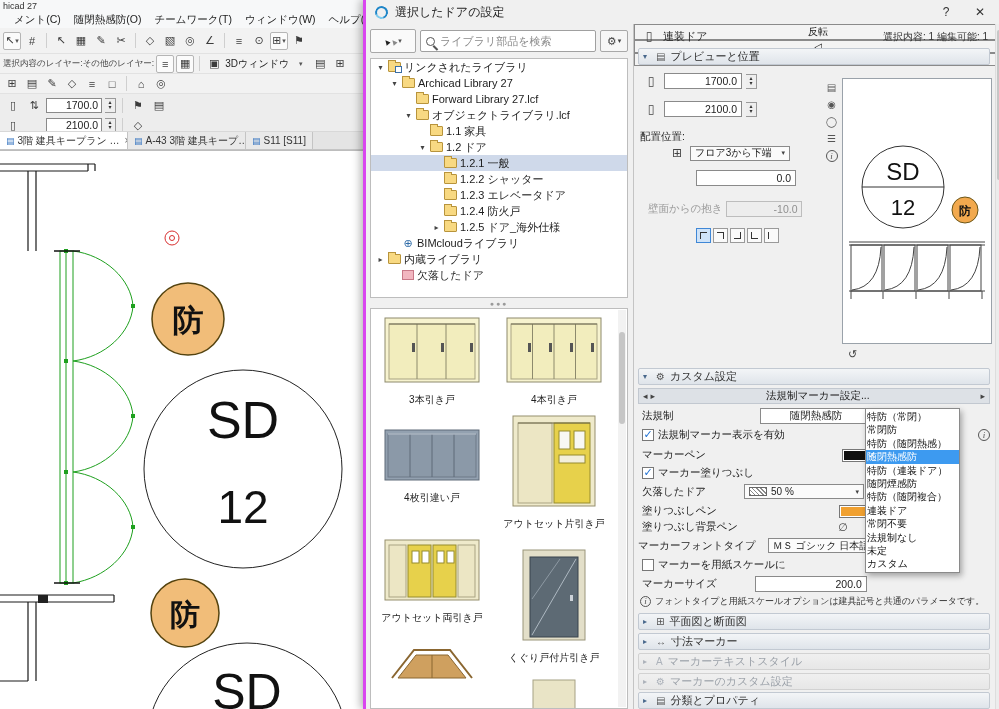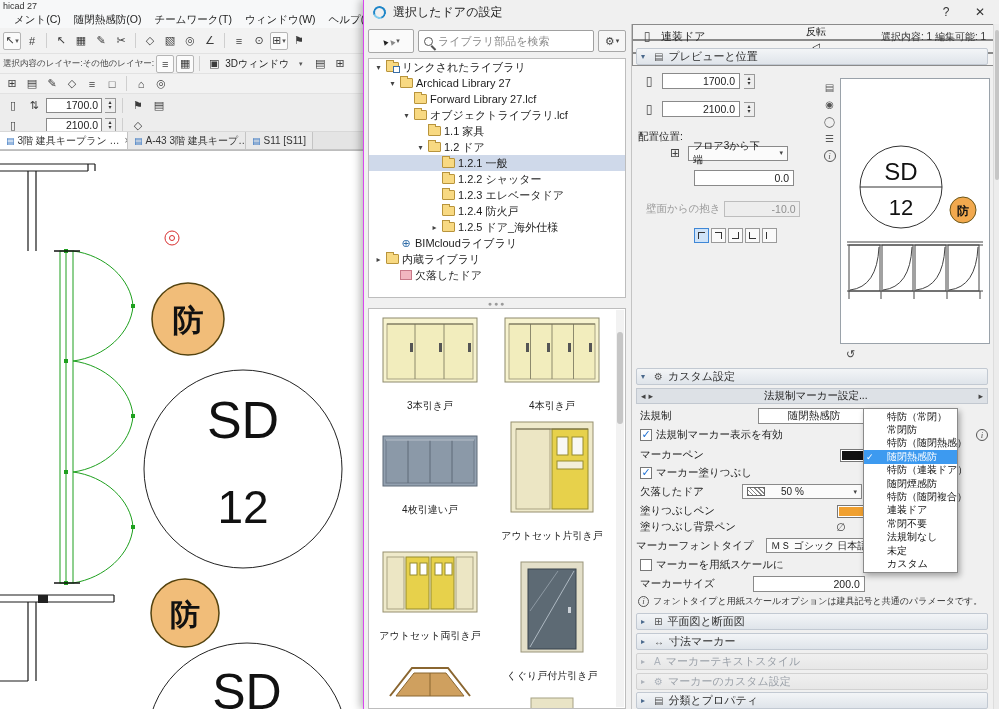--- a/index.html
+++ b/index.html
@@ -26,21 +26,21 @@
 .minitxt{font-size:8.5px;color:#444;white-space:nowrap}
 .pfield{width:56px;height:15px;border:1px solid #8a8a8a;background:#fff;font-size:10.5px;text-align:right;padding:0 3px;line-height:13px;flex:none}
 .stepper{display:flex;flex-direction:column;width:11px;height:15px;border:1px solid #9a9a9a;border-left:none;background:#eee;font-size:6px;line-height:5px;align-items:center;justify-content:center;color:#333;flex:none}
 #tabsbar{position:absolute;top:132px;left:0;width:100%;height:18px;background:#e4e4e4;display:flex;align-items:flex-end;border-bottom:1px solid #c4c4c4}
 .tab{height:17px;display:flex;align-items:center;gap:3px;padding:0 6px;font-size:10px;color:#333;border-right:1px solid #c4c4c4;background:#e9e9e9;white-space:nowrap;overflow:hidden;flex:none}
 .tab.active{background:#fff}
 .tabicon{color:#3a78c2;font-size:9px}
 .tabclose{color:#666;font-size:10px;margin-left:2px}
 #plan{position:absolute;top:150px;left:0;width:363px;height:559px;background:#fff;border-top:1px solid #bdbdbd}
 
-#dlg{position:absolute;left:363px;top:0;width:636px;height:709px;background:#f0f0f0;box-shadow:-3px 0 8px rgba(0,0,0,.28);border-left:1px solid #d946ef}
+#dlg{position:absolute;left:363px;top:0;width:636px;height:709px;background:#f0f0f0;box-shadow:-3px 0 8px rgba(0,0,0,.28);border-left:3px solid #d946ef}
 #dlg-title{position:absolute;top:0;left:0;width:100%;height:24px;display:flex;align-items:center;padding-left:9px;gap:7px;font-size:12px;color:#222}
 .logo{width:13px;height:13px;border-radius:50%;border:2.5px solid #1f86c8;border-bottom-color:#7ecbee;transform:rotate(25deg);flex:none}
 .titlebtn{position:absolute;top:0;width:34px;height:24px;display:flex;align-items:center;justify-content:center;font-size:12px;color:#333}
 #btn-help{right:36px}
 #btn-close{right:2px}
 
 #libcol{position:absolute;left:0;top:24px;width:267px;height:685px}
 #searchrow{position:absolute;top:5px;left:4px;right:5px;height:24px;display:flex;align-items:center;gap:4px}
 #selbtns{width:46px;height:24px;border:1px solid #a8a8a8;background:#fafafa;border-radius:2px;display:flex;align-items:center;justify-content:center;gap:2px;flex:none}
 .curg{font-size:10px;transform:rotate(-40deg);color:#222}
@@ -58,21 +58,21 @@
 .fold{width:13px;height:10px;background:#f8d982;border:1px solid #b8943c;border-radius:1px;position:relative;flex:none}
 .fold::before{content:"";position:absolute;left:-1px;top:-3px;width:6px;height:2px;background:#f8d982;border:1px solid #b8943c;border-bottom:none}
 .fold.link::after{content:"";position:absolute;right:-2px;bottom:-2px;width:5px;height:5px;background:#fff;border:1px solid #3a6ea5}
 .globeic{width:12px;height:12px;color:#2f6ca8;font-size:11px;line-height:12px;text-align:center;flex:none}
 .missic{width:12px;height:10px;background:#f2b6c0;border:1px solid #c87888;flex:none}
 .d0{padding-left:5px}.d1{padding-left:19px}.d2{padding-left:33px}.d3{padding-left:47px}.d4{padding-left:61px}
 #splitter{position:absolute;top:276px;left:4px;width:258px;height:6px;display:flex;align-items:center;justify-content:center;color:#9a9a9a;font-size:7px;letter-spacing:2px}
 #thumbs{position:absolute;top:284px;left:4px;width:258px;height:401px;background:#fff;border:1px solid #bdbdbd;overflow:hidden}
 #thumbgrid{position:absolute;left:8px;top:0;display:flex;gap:16px}
 .tcol{display:flex;flex-direction:column;align-items:center;width:106px}
-.titem{display:flex;flex-direction:column;align-items:center;gap:16px}
+.titem{display:flex;flex-direction:column;align-items:center;gap:10px}
 .tcap{font-size:10px;color:#222;white-space:nowrap}
 #thumbscroll{position:absolute;right:1px;top:1px;width:8px;bottom:1px;background:#f2f2f2}
 #thumbscroll .sthumb{position:absolute;left:1px;right:1px;top:22px;height:92px;background:#c6c6c6;border-radius:3px}
 
 #setcol{position:absolute;left:267px;top:24px;width:369px;height:685px;border-left:1px solid #c4c4c4;font-size:11px}
 .schdr{position:absolute;top:3px;left:6px;height:18px;display:flex;align-items:center;gap:5px;color:#222}
 #selinfo{position:absolute;top:6px;right:14px;font-size:10px;color:#333}
 .secbar{position:absolute;left:4px;width:352px;height:17px;background:linear-gradient(#f3f5f7,#dfe4ea);border:1px solid #c2c9d2;border-radius:2px;display:flex;align-items:center;gap:5px;padding:0 4px;color:#2c2c2c}
 .secbar .tri{color:#49688c;font-size:8px;width:8px;flex:none}
 .secbar .sic{font-size:10px;color:#555;flex:none}
@@ -83,37 +83,37 @@
 .ffield.center{justify-content:center}
 .ffield.gray{background:#ededed;color:#8f8f8f;border-color:#bdbdbd}
 .iconbox{width:18px;height:18px;color:#444;font-size:12px;display:flex;align-items:center;justify-content:center;flex:none}
 .cb{width:12px;height:12px;border:1px solid #777;background:#fff;display:flex;align-items:center;justify-content:center;flex:none}
 .cb i{color:#1d6fd2;font-size:11px;font-weight:bold;line-height:1;margin-top:-2px}
 .rlabel{font-size:10.5px;color:#222;white-space:nowrap}
 .rlabel.gray{color:#9a9a9a}
 .infoc{width:12px;height:12px;border-radius:50%;border:1px solid #555;color:#555;font-size:9px;display:flex;align-items:center;justify-content:center;font-family:"Liberation Serif",serif;font-style:italic;flex:none}
 .penbox{width:30px;height:13px;border:1px solid #777;background:#fff;padding:1px;display:flex;flex:none}
 .penbox .inner{flex:1}
-.ddbox{height:15px;border:1px solid #8a8a8a;background:#fbfbfb;display:flex;align-items:center;gap:16px;padding:0 4px;font-size:10px}
+.ddbox{height:15px;border:1px solid #8a8a8a;background:#fbfbfb;display:flex;align-items:center;gap:4px;padding:0 4px;font-size:10px}
 .ddbox .dar{margin-left:auto;font-size:7px;color:#444}
 .swatch50{width:18px;height:9px;border:1px solid #666;background:repeating-linear-gradient(45deg,#8a8a8a 0 1px,#fff 1px 3px);flex:none}
 .bluearrow{color:#2b6fd6;font-size:9px}
 .navrow{position:absolute;left:4px;width:352px;height:16px;background:#dde1e6;border:1px solid #c2c8d0;display:flex;align-items:center;padding:0 4px;gap:3px;color:#444;font-size:9px}
 .navrow .ttl{flex:1;text-align:center;font-size:10.5px;color:#222}
 .prevbox{position:absolute;left:208px;top:54px;width:150px;height:266px;background:#fff;border:1px solid #9aa2aa}
 .pmstrip{position:absolute;left:190px;top:58px;width:15px;display:flex;flex-direction:column;gap:6px;align-items:center;color:#555;font-size:10px}
 .btn{border:1px solid #8a8a8a;background:#f3f3f3;display:flex;align-items:center;justify-content:center;font-size:10px;color:#222}
 .anchbtn{width:15px;height:15px;border:1px solid #9a9a9a;background:#fafafa;display:flex;align-items:center;justify-content:center;flex:none}
 .anchbtn.on{background:#cfe3f8;border-color:#3f87d6}
 .anchbtn .mk{width:7px;height:7px;border-left:1.5px solid #333;border-top:1.5px solid #333}
 #scroll-r{position:absolute;right:0;top:0;width:7px;height:100%;background:#ececec;border-left:1px solid #ddd}
 #scroll-r .sthumb{position:absolute;left:1px;right:1px;top:6px;height:150px;background:#c6c6c6;border-radius:3px}
 
 #ddmenu{position:absolute;left:499px;top:408px;width:95px;background:#fff;border:1px solid #8a8a8a;box-shadow:2px 3px 6px rgba(0,0,0,.32);z-index:50;padding:1px 0}
-.dditem{height:13.4px;display:flex;align-items:center;padding-left:23px;position:relative;font-size:10px;white-space:nowrap;color:#111}
+.dditem{height:13.4px;display:flex;align-items:flex-start;padding-left:1px;position:relative;font-size:10px;white-space:nowrap;color:#111}
 .dditem.sel{background:#3d9af0;color:#fff}
 .dditem .ck{position:absolute;left:2px;font-size:9px}
 .footnote{position:absolute;left:6px;top:572px;width:350px;display:flex;gap:4px;align-items:flex-start;font-size:9px;color:#333;line-height:11px}
 </style>
 </head>
 <body>
 
 <div id="stage">
 
   <div id="lwin">

